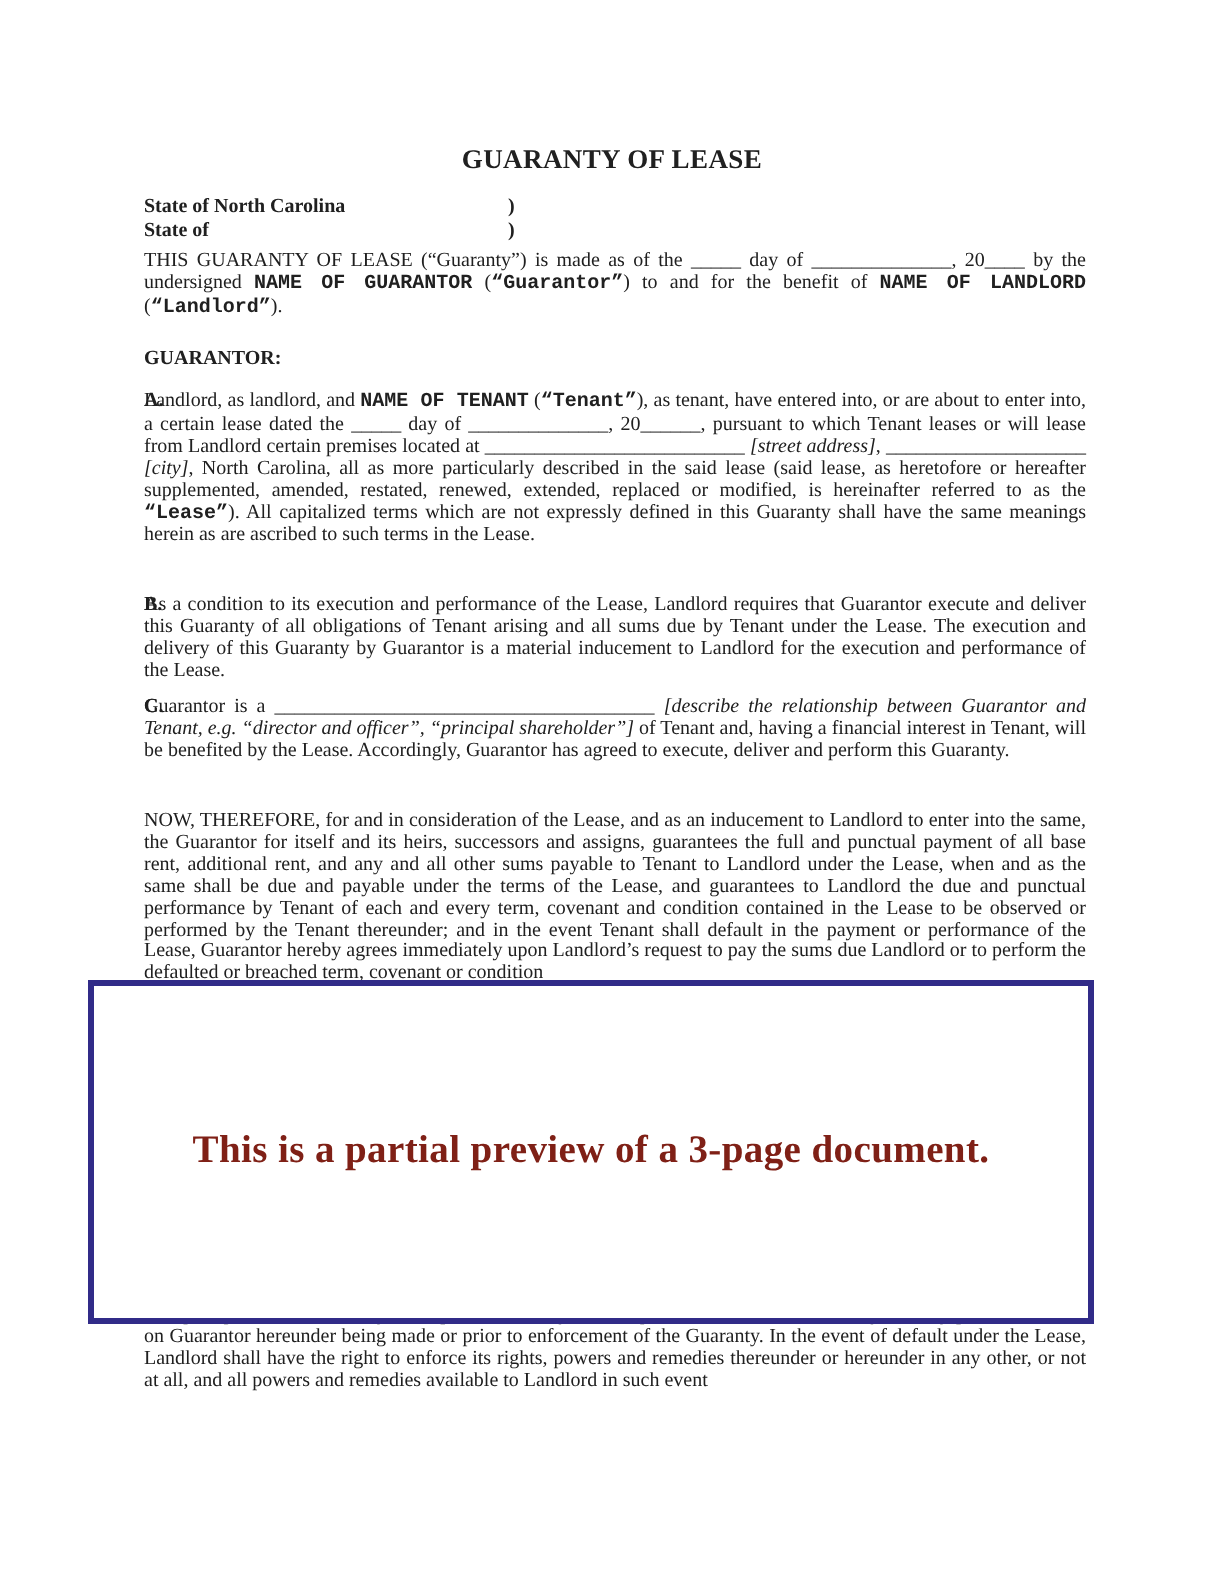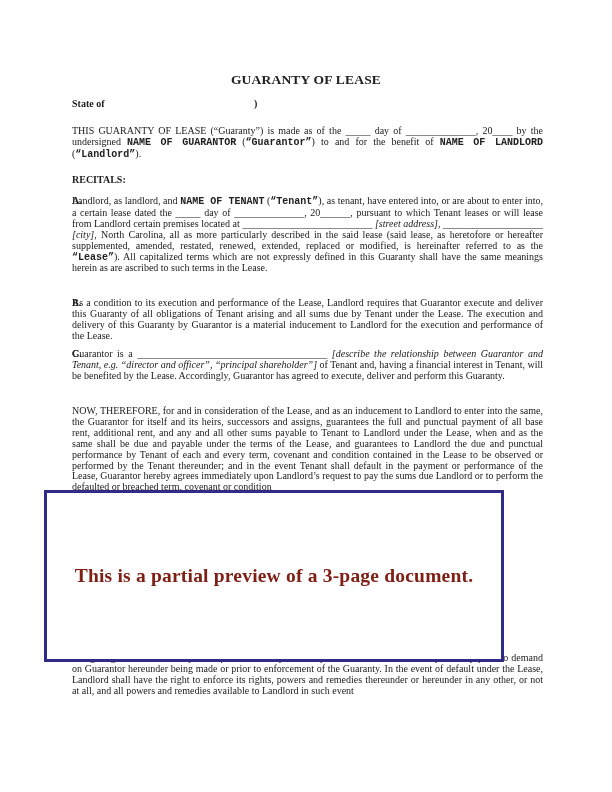--- a/index.html
+++ b/index.html
@@ -55,21 +55,21 @@
     line-height: 10.9px;
   }
   .recital .rl { position: absolute; left: 0; top: 0; font-weight: bold; }
   .recital .rt { text-align: justify; }
   .seg-b { font-weight: bold; font-family: Liberation Mono, monospace; }
   .seg-i { font-style: italic; }
   .watermark {
     position: absolute;
     left: 44px;
     top: 490px;
-    width: 460px;
+    width: 503px;
     height: 172px;
     box-sizing: border-box;
     background: #ffffff;
     border: 3px solid #312b88;
     display: flex;
     align-items: center;
     justify-content: center;
     z-index: 5;
   }
   .wm-text {
@@ -83,27 +83,30 @@
 </style>
 </head>
 <body>
 
 <div class="page">
 
   <h1 class="title">GUARANTY OF LEASE</h1>
 
   <div class="jurat">
     <div>
+      <span class="jurat-label">State of North Carolina</span><span>)</span>
+    </div>
+    <div>
       <span class="jurat-label">State of</span><span>)</span>
     </div>
   </div>
 
   <p class="para" style="top:126px"><span>THIS GUARANTY OF LEASE (“Guaranty”) is made as of the _____ day of ______________, 20____ by the undersigned </span><span class="seg-b">NAME OF GUARANTOR</span><span> (</span><span class="seg-b">“Guarantor”</span><span>) to and for the benefit of </span><span class="seg-b">NAME OF LANDLORD</span><span> (</span><span class="seg-b">“Landlord”</span><span>).</span></p>
 
-  <div class="heading" style="top:174px">RECITALS:</div>
+  <div class="heading" style="top:174px">GUARANTOR:</div>
 
   <div class="recital" style="top:196px">
     <span class="rl">A.</span>
     <div class="rt"><span>Landlord, as landlord, and </span><span class="seg-b">NAME OF TENANT</span><span> (</span><span class="seg-b">“Tenant”</span><span>), as tenant, have entered into, or are about to enter into, a certain lease dated the _____ day of ______________, 20______, pursuant to which Tenant leases or will lease from Landlord certain premises located at __________________________ </span><span class="seg-i">[street address]</span><span>, ____________________ </span><span class="seg-i">[city]</span><span>, North Carolina, all as more particularly described in the said lease (said lease, as heretofore or hereafter supplemented, amended, restated, renewed, extended, replaced or modified, is hereinafter referred to as the </span><span class="seg-b">“Lease”</span><span>). All capitalized terms which are not expressly defined in this Guaranty shall have the same meanings herein as are ascribed to such terms in the Lease.</span></div>
   </div>
 
   <div class="recital" style="top:298px">
     <span class="rl">B.</span>
     <div class="rt"><span>As a condition to its execution and performance of the Lease, Landlord requires that Guarantor execute and deliver this Guaranty of all obligations of Tenant arising and all sums due by Tenant under the Lease. The execution and delivery of this Guaranty by Guarantor is a material inducement to Landlord for the execution and performance of the Lease.</span></div>
   </div>

